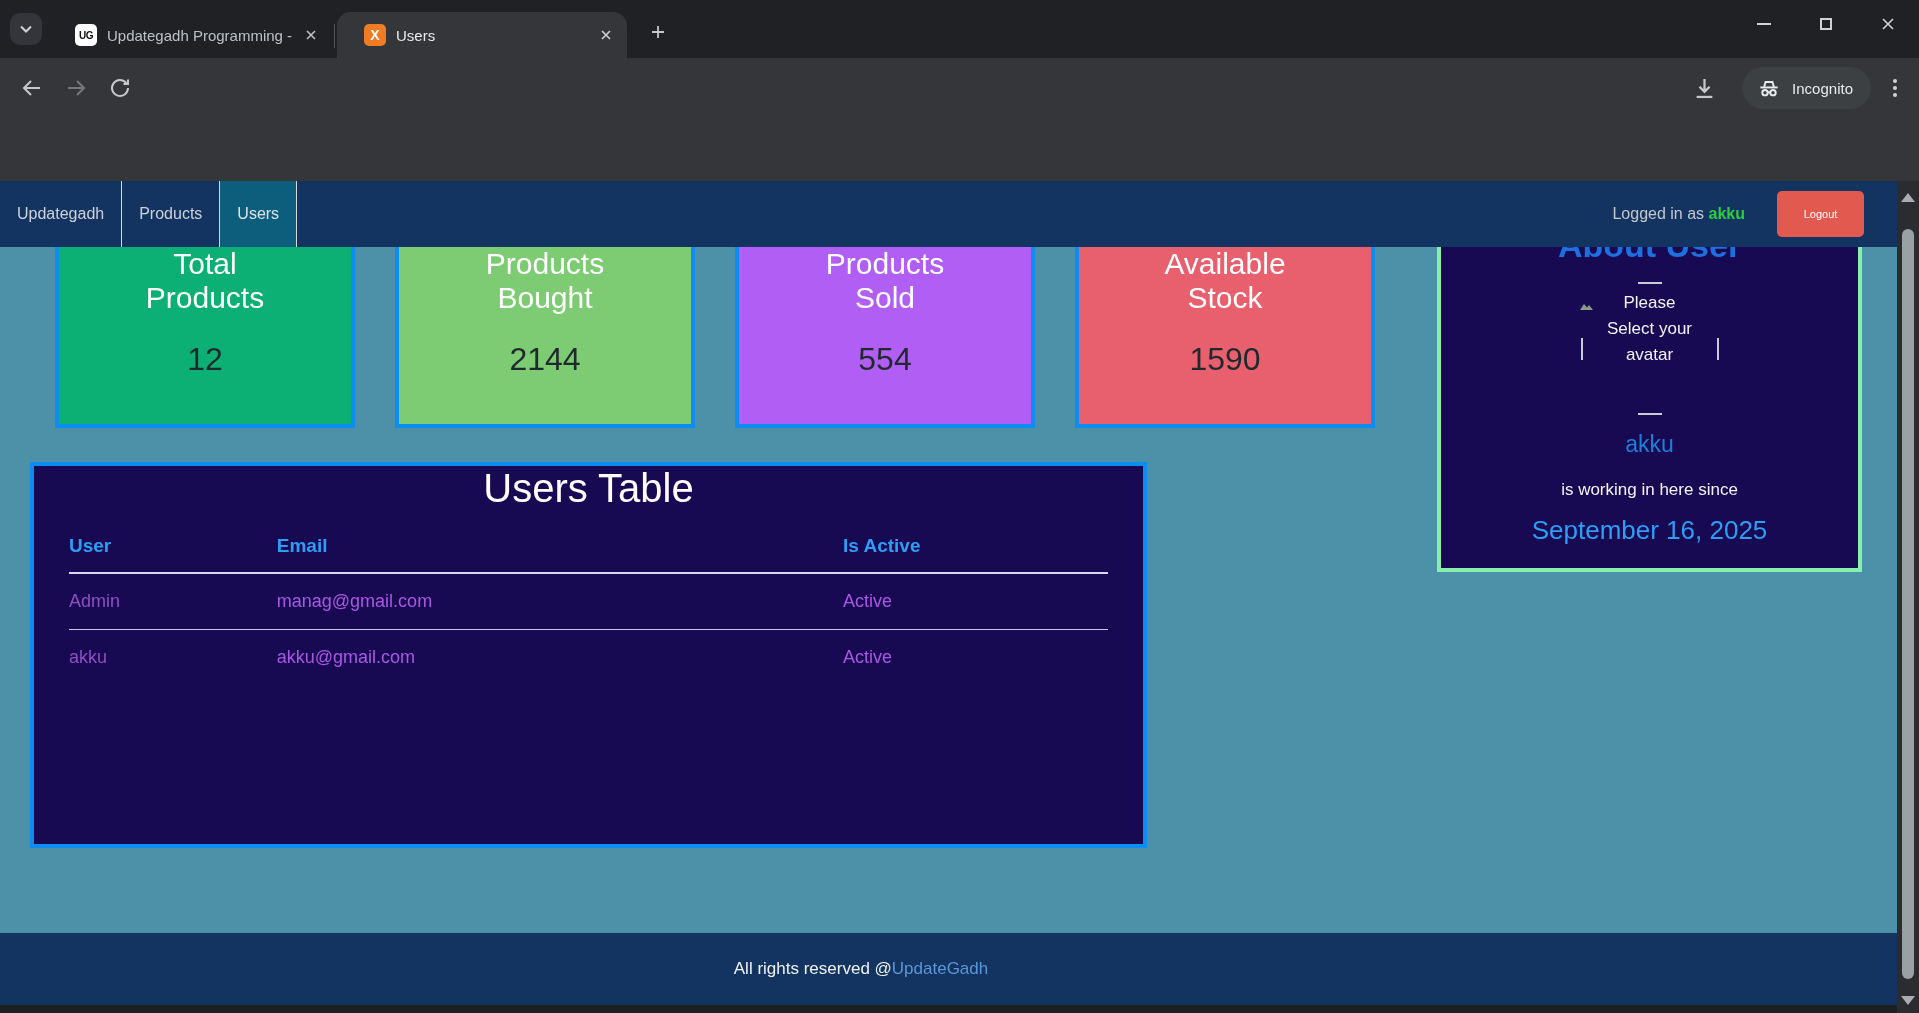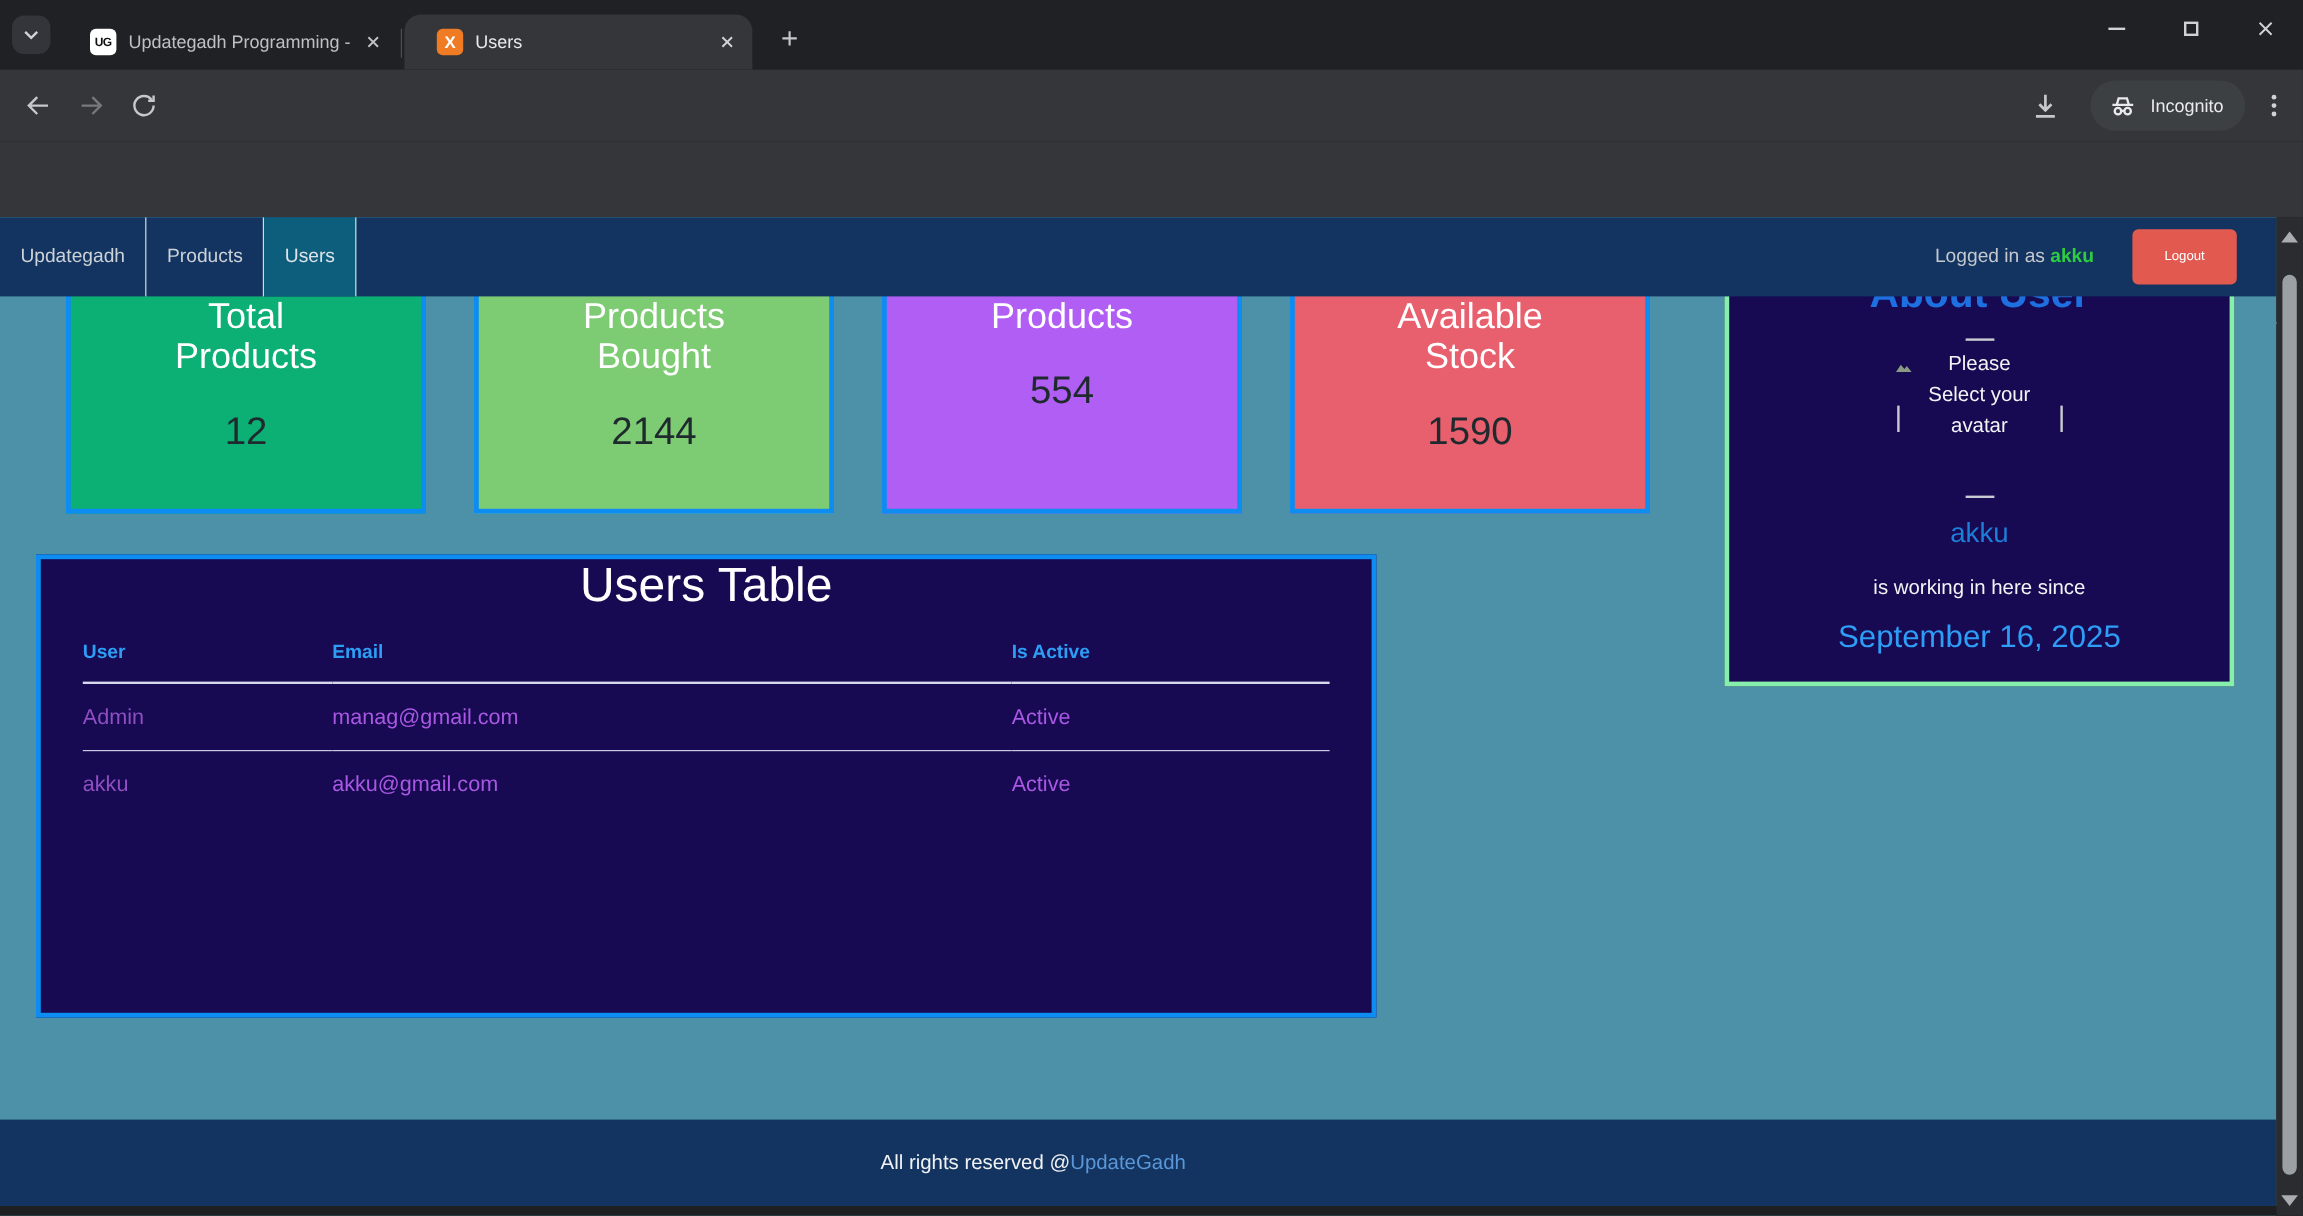--- a/index.html
+++ b/index.html
@@ -78,21 +78,21 @@
   .about-user { margin-top:16px; color:#1e7fd8; font-size:23px; }
   .about-sub { margin-top:22px; color:#f2f3f5; font-size:17px; }
   .about-date { margin-top:15px; color:#2e9df5; font-size:26px; }
 
   .table-card { position:absolute; left:30px; top:281px; width:1117px; height:386px; z-index:1;
     background:#170a52; border:4px solid #0d8cf2; }
   .update-btn { display:block; margin:25px auto 0; background:#4b8fc8; color:#fff; border:none;
     border-radius:6px; padding:12px 28px; font-size:17px; font-family:inherit; }
   .table-title { text-align:center; color:#ffffff; font-size:40px; }
   table.users { width:calc(100% - 70px); margin:24px auto 0; border-collapse:collapse; }
-  table.users th { text-align:left; color:#2e9df5; font-size:16px; font-weight:bold; padding:0 0 15px 0;
+  table.users th { text-align:left; color:#2e9df5; font-size:19px; font-weight:bold; padding:0 0 15px 0;
     border-bottom:2px solid #d8d8ee; }
   table.users td { font-size:18px; padding:17px 0; border-bottom:1px solid #c9c9e6; }
   table.users tr:last-child td { border-bottom:none; }
   .c-user { width:20%; color:#8f4ec2; }
   .c-email { width:54.5%; color:#a958e3; }
   .c-active { width:25.5%; color:#a958e3; }
   th.c-user, th.c-email, th.c-active { color:#2e9df5; }
 
   .site-footer { position:absolute; left:0; top:752px; width:1897px; height:72px; background:#133460;
     display:flex; align-items:center; justify-content:center; padding-right:175px; }
@@ -253,20 +253,21 @@
     <div class="stat-card" style="background-color: rgb(125, 203, 114);">
       <div class="card-title">
           <div>Products</div>
           <div>Bought</div>
         </div>
       <div class="card-value">2144</div>
     </div>
     <div class="stat-card" style="background-color: rgb(177, 94, 245);">
       <div class="card-title">
           <div>Products</div>
+          <div>Sold</div>
         </div>
       <div class="card-value">554</div>
     </div>
     <div class="stat-card" style="background-color: rgb(232, 95, 109);">
       <div class="card-title">
           <div>Available</div>
           <div>Stock</div>
         </div>
       <div class="card-value">1590</div>
     </div>

